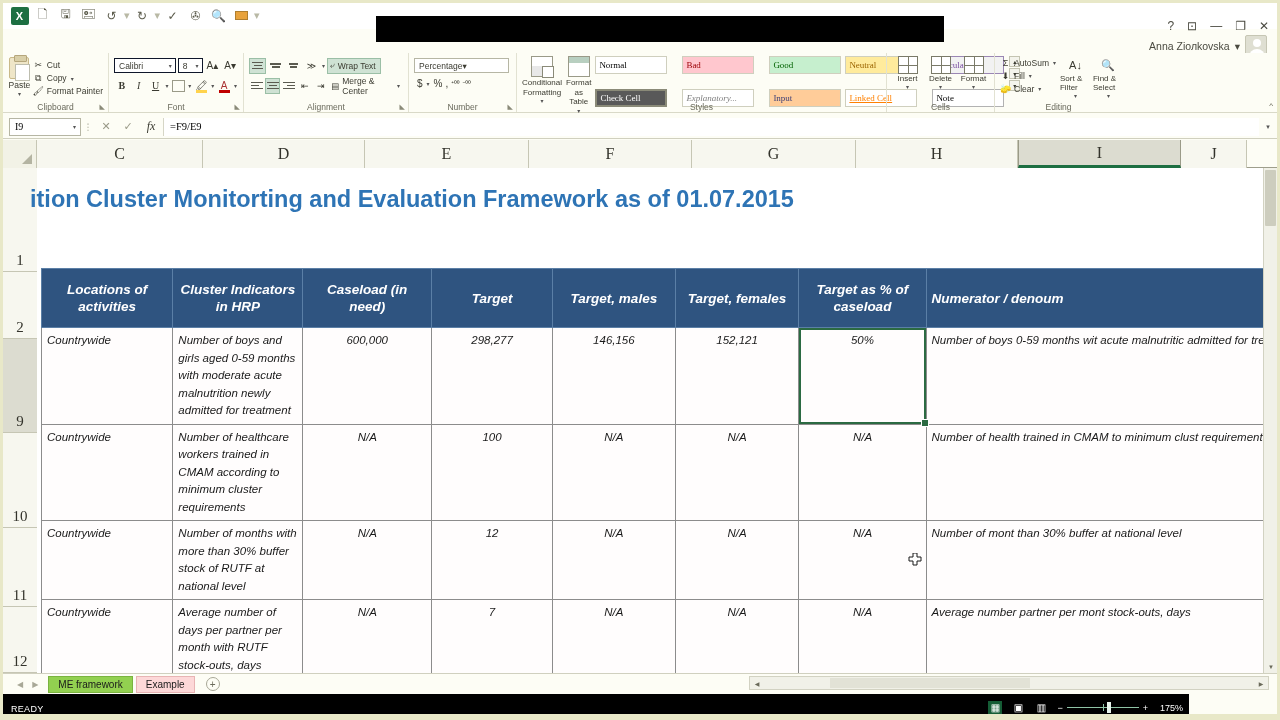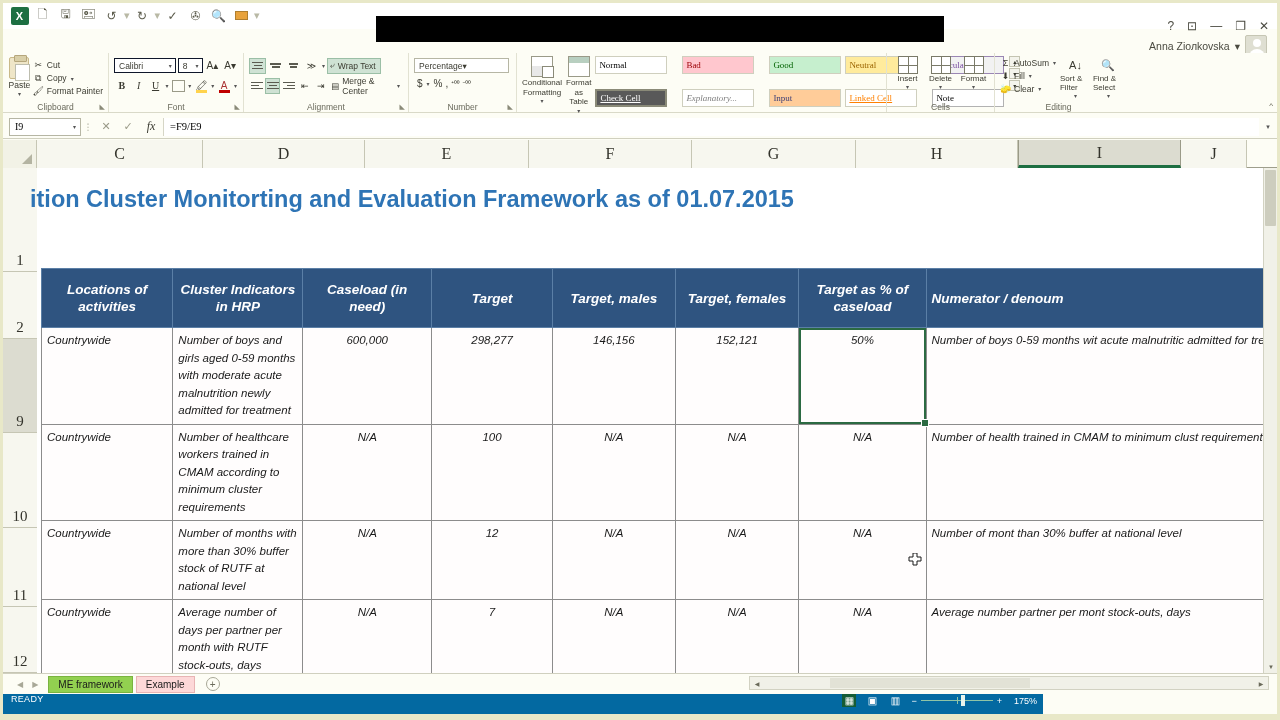--- a/index.html
+++ b/index.html
@@ -184,21 +184,21 @@
   .stylecell {
     border: 1px solid #cfcfbe; font-size: 9px; display: flex; align-items: center;
     padding-left: 3px; background: #fff; overflow: hidden; white-space: nowrap;
     font-family: "Liberation Serif", serif;
   }
   .sc-normal { background: #fff; color: #000; }
   .sc-bad { background: #ffc7ce; color: #9c0006; }
   .sc-good { background: #c6efce; color: #006100; }
   .sc-neutral { background: #ffeb9c; color: #9c6500; }
   .sc-calc { background: #f2f2f2; color: #7b4fa1; border-color: #9a86b3; }
-  .sc-check { background: #595959; color: #fff; border: 2px solid #8a8a78; text-decoration: underline; }
+  .sc-check { background: #595959; color: #fff; border: 2px solid #8a8a78; }
   .sc-expl { background: #fff; color: #7f7f7f; font-style: italic; }
   .sc-input { background: #ffcc99; color: #3f3f76; }
   .sc-linked { background: #fff; color: #ff8001; text-decoration: underline; }
   .sc-note { background: #fff; color: #000; border-color: #b2b2b2; }
   .style-scroll { display: flex; flex-direction: column; gap: 1px; margin-left: 1px; }
   .ss-btn { width: 11px; height: 11px; border: 1px solid #c4c4b2; background: #f4f4ec; font-size: 6px; display:flex; align-items:center; justify-content:center; }
 
   
   .cells-inner { display: flex; gap: 2px; padding-top: 1px; }
   .cellbtn { width: 31px; display: flex; flex-direction: column; align-items: center; font-size: 8px; color: #3b3b31; }
@@ -350,22 +350,22 @@
   }
   .hscroll {
     position: absolute; right: 8px; top: 673px; width: 520px; height: 14px;
     background: #f1f1e8; border: 1px solid #d2d2c2;
   }
   .hscroll .thumb { position: absolute; left: 80px; top: 1px; width: 200px; height: 10px; background: #e2e2d6; }
   .hscroll .harrow { position: absolute; top: 0; width: 14px; height: 12px; display:flex; align-items:center; justify-content:center; font-size: 6px; color: #6a6a5a; }
 
   
   .statusbar {
-    position: absolute; left: 0; top: 691px; width: 1040px; height: 20px;
-    background: #0369a1; color: #fff; display: flex; align-items: flex-start;
+    position: absolute; left: 0; top: 691px; width: 1186px; height: 20px;
+    background: #000000; color: #fff; display: flex; align-items: flex-end;
     font-size: 9px;
   }
   .status-ready { padding-left: 8px; letter-spacing: .3px; }
   .status-right { position: absolute; right: 6px; display: flex; align-items: center; gap: 9px; }
   .view-btn { width: 14px; height: 13px; display:flex; align-items:center; justify-content:center; font-size: 10px; }
   .view-btn.sel { background: #155c35; }
   .zoom-slider { display: flex; align-items: center; gap: 4px; }
   .zs-line { width: 72px; height: 1px; background: #8fc4a6; position: relative; }
   .zs-mid { position: absolute; left: 36px; top: -3px; width: 1px; height: 7px; background: #8fc4a6; }
   .zs-thumb { position: absolute; left: 40px; top: -5px; width: 4px; height: 11px; background: #e8f4ec; }
@@ -564,20 +564,21 @@
           <div class="stylecell sc-calc">Calculation</div>
           <div class="stylecell sc-linked">Linked Cell</div>
           <div class="stylecell sc-note">Note</div>
         </div>
         <div class="style-scroll">
           <div class="ss-btn">▴</div>
           <div class="ss-btn">▾</div>
           <div class="ss-btn">▾</div>
         </div>
       </div>
+      <div class="grp-label">Styles</div>
     </div>
 
     <div class="grp" style="width:108px">
       <div class="cells-inner">
         <div class="cellbtn">
           <div class="cellbtn-ico grid-ico"></div>
           <span>Insert</span>
           <span class="drop-caret">▾</span>
         </div>
         <div class="cellbtn">

